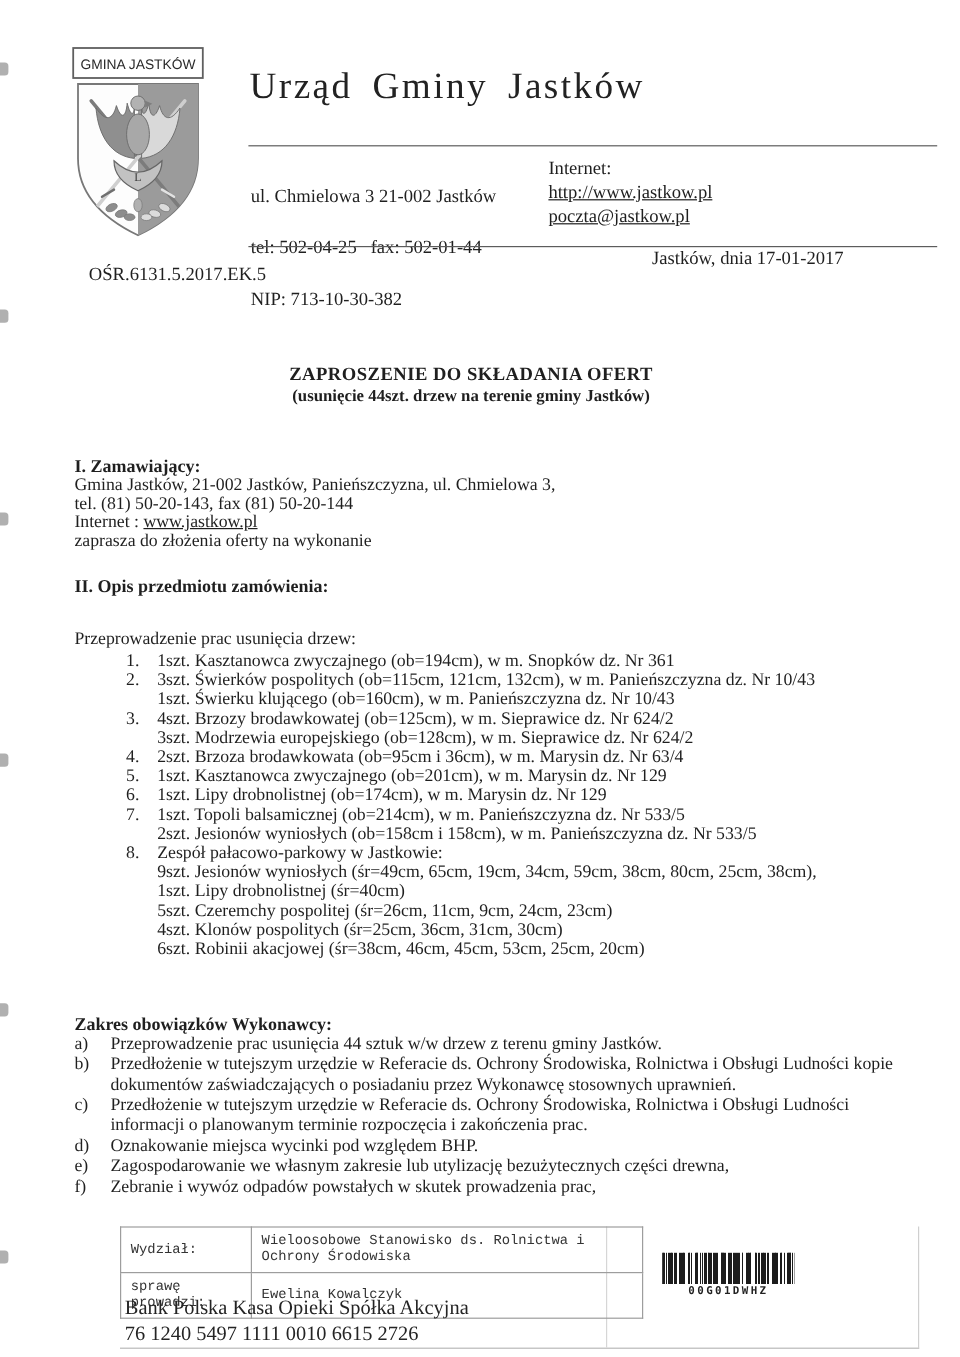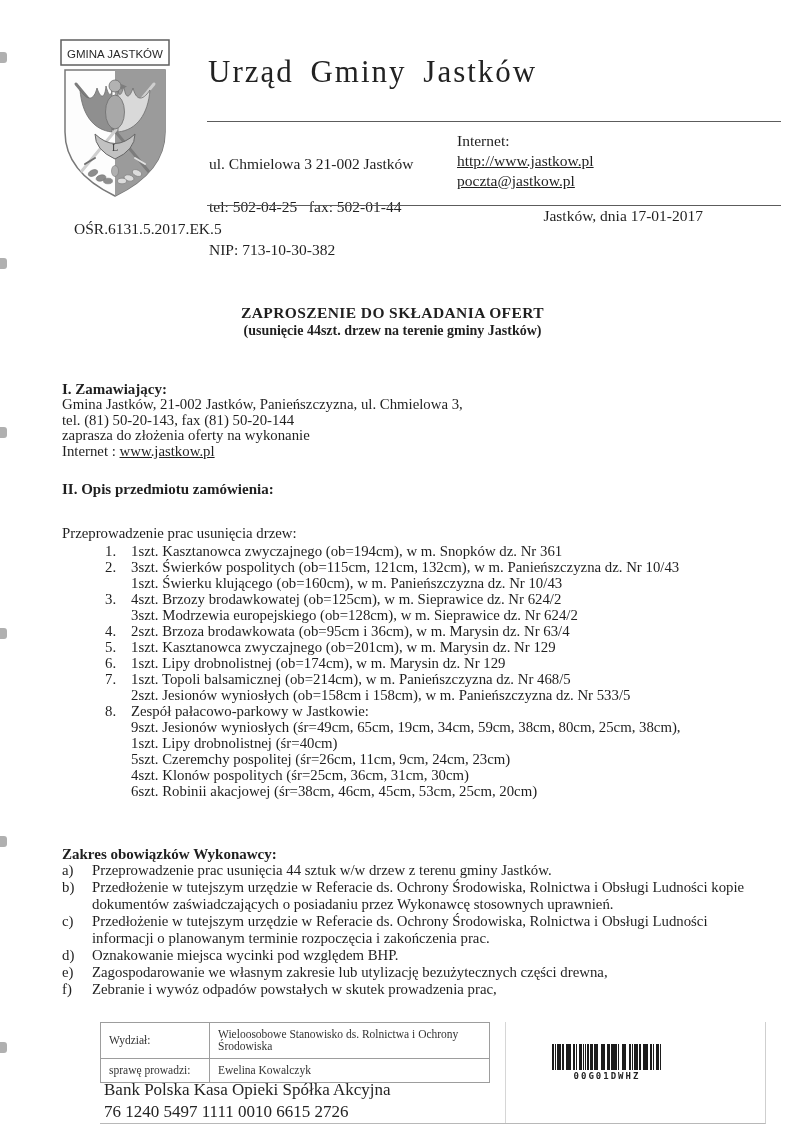--- a/index.html
+++ b/index.html
@@ -35,21 +35,21 @@
   .tree-item{display:flex;line-height:16px;}
   .tree-num{width:26px;flex:0 0 26px;}
   .tree-lines{flex:1;}
   .duties-head{margin-top:47px;}
   .duty-item{display:flex;line-height:17px;}
   .duty-letter{width:30px;flex:0 0 30px;}
   .duty-text{flex:1;max-width:690px;}
   
   .footer{position:absolute;left:100px;top:1022px;width:665px;height:101px;border-right:1px solid #cfcfcf;border-bottom:1px solid #b8b8b8;}
   .fdivider{position:absolute;left:405px;top:0;bottom:0;width:1px;background:#d6d6d6;}
-  .ftable{position:absolute;left:0;top:0;width:390px;border-collapse:collapse;font-family:Liberation Serif, serif;}
+  .ftable{position:absolute;left:0;top:0;width:436px;border-collapse:collapse;font-family:Liberation Mono, monospace;}
   .ftable td{border:1px solid #9d9d9d;font-size:11.5px;color:#333;padding:5px 8px 6px 8px;}
   .ftable td.lbl{width:92px;}
   .bank{position:absolute;left:4px;top:57px;font-size:17px;line-height:21.5px;color:#242424;white-space:nowrap;}
   .barcode-wrap{position:absolute;left:452px;top:22px;width:110px;text-align:center;}
   .barcode{
     width:110px;height:26px;background-color:#fff;
     background-image:
       repeating-linear-gradient(90deg,#1c1c1c 0 2px,transparent 2px 3px,#1c1c1c 3px 4px,transparent 4px 7px),
       repeating-linear-gradient(90deg,#1c1c1c 0 1px,transparent 1px 5px,#1c1c1c 5px 8px,transparent 8px 11px);
   }
@@ -133,22 +133,22 @@
     <div class="t1">ZAPROSZENIE DO SKŁADANIA OFERT</div>
     <div class="t2">(usunięcie 44szt. drzew na terenie gminy Jastków)</div>
   </div>
 
   <div class="body">
 
     <div class="h-bold">I. Zamawiający:</div>
     <div class="buyer-lines">
       <div>Gmina Jastków, 21-002 Jastków, Panieńszczyzna, ul. Chmielowa 3,</div>
       <div>tel. (81) 50-20-143, fax (81) 50-20-144</div>
+      <div><span>Internet : </span><a class="ulink">www.jastkow.pl</a></div>
       <div>zaprasza do złożenia oferty na wykonanie</div>
-      <div><span>Internet : </span><a class="ulink">www.jastkow.pl</a></div>
     </div>
 
     <div class="h-bold subject-head">II. Opis przedmiotu zamówienia:</div>
     <div class="intro">Przeprowadzenie prac usunięcia drzew:</div>
 
     <div class="tree-list">
       <div class="tree-item">
         <span class="tree-num">1.</span>
         <div class="tree-lines">
             <div>1szt. Kasztanowca zwyczajnego (ob=194cm), w m. Snopków dz. Nr 361</div>
@@ -182,21 +182,21 @@
       </div>
       <div class="tree-item">
         <span class="tree-num">6.</span>
         <div class="tree-lines">
             <div>1szt. Lipy drobnolistnej (ob=174cm), w m. Marysin dz. Nr 129</div>
           </div>
       </div>
       <div class="tree-item">
         <span class="tree-num">7.</span>
         <div class="tree-lines">
-          <div>1szt. Topoli balsamicznej (ob=214cm), w m. Panieńszczyzna dz. Nr 468/5</div>
+          <div>1szt. Topoli balsamicznej (ob=214cm), w m. Panieńszczyzna dz. Nr 533/5</div>
           <div>2szt. Jesionów wyniosłych (ob=158cm i 158cm), w m. Panieńszczyzna dz. Nr 533/5</div>
         </div>
       </div>
       <div class="tree-item">
         <span class="tree-num">8.</span>
         <div class="tree-lines">
           <div>Zespół pałacowo-parkowy w Jastkowie:</div>
           <div>9szt. Jesionów wyniosłych (śr=49cm, 65cm, 19cm, 34cm, 59cm, 38cm, 80cm, 25cm, 38cm),</div>
           <div>1szt. Lipy drobnolistnej (śr=40cm)</div>
           <div>5szt. Czeremchy pospolitej (śr=26cm, 11cm, 9cm, 24cm, 23cm)</div>

